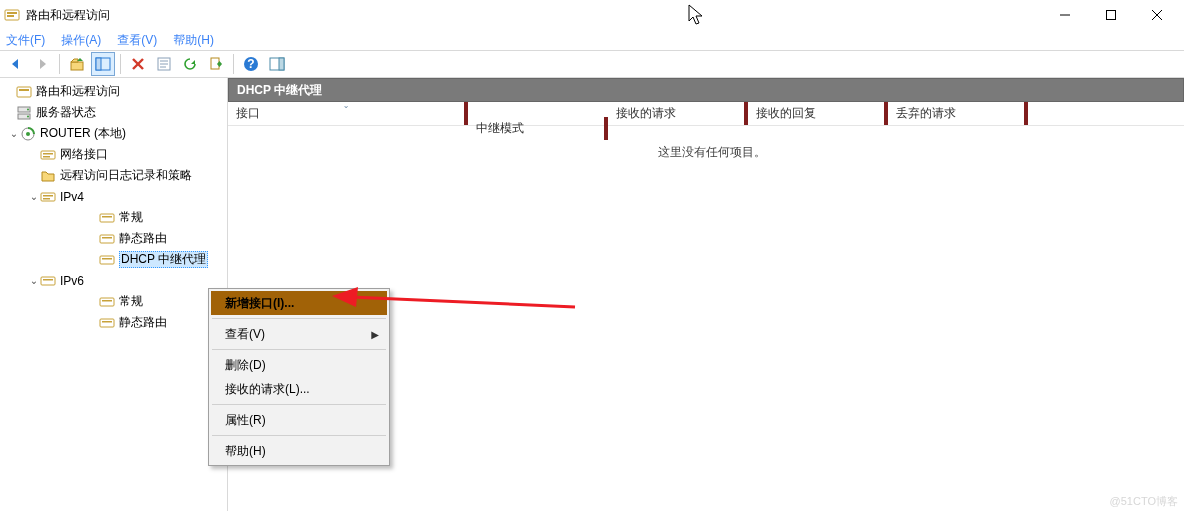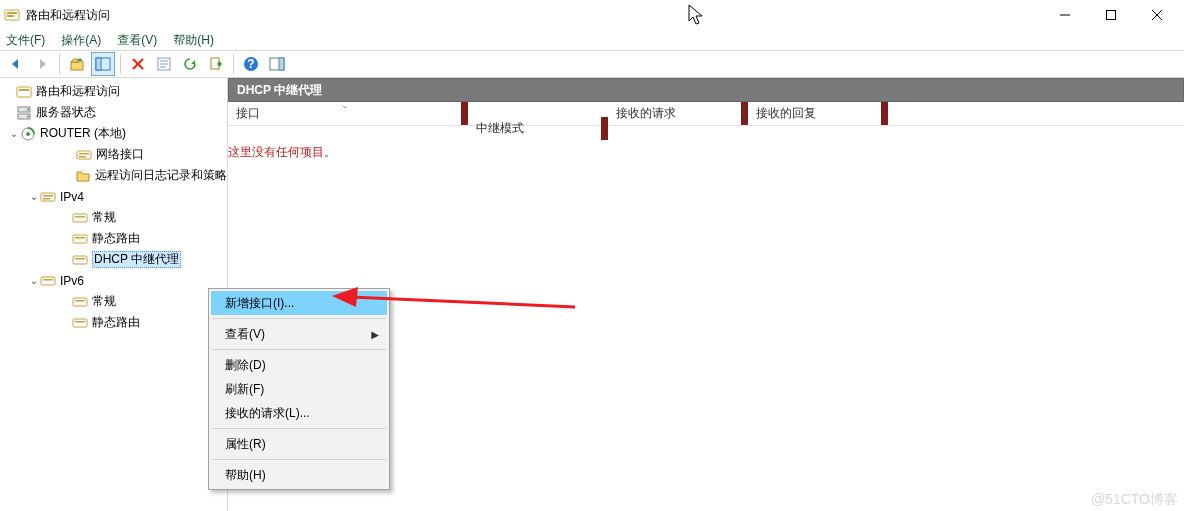--- a/index.html
+++ b/index.html
@@ -6,59 +6,59 @@
   html, body { margin: 0; padding: 0; width: 1184px; height: 511px; overflow: hidden; background: #fff; position: relative; }
   
   .titlebar { height: 30px; display: flex; align-items: center; padding: 0 4px; background: #fff; }
   .titlebar .app-icon { width: 16px; height: 16px; margin-right: 6px; }
   .titlebar .title { flex: 0 0 auto; color: #000; }
   .titlebar .spacer { flex: 1; }
   .win-btns { display: flex; height: 100%; }
   .win-btn { width: 46px; display: flex; align-items: center; justify-content: center; color: #000; }
   .win-btn svg { width: 10px; height: 10px; }
   
-  .menubar { height: 20px; display: flex; align-items: center; padding: 0 6px; gap: 16px; color: #14532d; }
+  .menubar { height: 20px; display: flex; align-items: center; padding: 0 6px; gap: 16px; color: #3b82f6; }
   .menubar span { cursor: default; }
   
   .toolbar { height: 28px; border-top: 1px solid #d9d9d9; border-bottom: 1px solid #d9d9d9; display: flex; align-items: center; padding: 0 4px; gap: 2px; background: #fff; }
   .tb-btn { width: 24px; height: 24px; display: flex; align-items: center; justify-content: center; border: 1px solid transparent; }
   .tb-sep { width: 1px; height: 20px; background: #d0d0d0; margin: 0 3px; }
   
   .body { display: flex; height: calc(511px - 30px - 20px - 28px); }
   .tree { width: 228px; border-right: 1px solid #d9d9d9; padding-top: 3px; overflow: hidden; background: #fff; }
   .tree-row { display: flex; align-items: center; height: 21px; padding-left: 4px; white-space: nowrap; }
   .tree-row .twisty { width: 12px; text-align: center; color: #555; font-size: 10px; }
   .tree-row .ico { width: 16px; height: 16px; display: flex; align-items: center; justify-content: center; margin-right: 4px; flex-shrink: 0; }
   .tree-row .lbl { color: #000; }
   .tree-row.selected .lbl { background: #cde8ff; outline: 1px dotted #3399ff; outline-offset: -1px; padding: 0 2px; }
   .indent-0 { padding-left: 4px; }
   .indent-1 { }
-  .indent-2 { padding-left: 64px; }
-  .indent-3 { padding-left: 60px; }
+  .indent-2 { padding-left: 28px; }
+  .indent-3 { padding-left: 60px; margin-left: 27px; }
   
   .right { flex: 1; display: flex; flex-direction: column; }
   .panel-title { background: #7a7a7a; color: #fff; font-weight: bold; padding: 4px 8px; height: 24px; display: flex; align-items: center; border: 1px solid #666; }
   .list-header { display: flex; border-bottom: 1px solid #e5e5e5; height: 24px; align-items: center; background: #fff; }
-  .col-h { padding: 0 8px; color: #333; border-right: 7px solid #7f1d1d; height: 100%; display: flex; align-items: center; position: relative; }
+  .col-h { padding: 0 8px; color: #333; border-right: 4px solid #7f1d1d; height: 100%; display: flex; align-items: center; position: relative; }
   .col-h.sort { }
   .col-h .sort-glyph { position: absolute; top: -1px; left: 50%; transform: translateX(-50%); font-size: 8px; color: #6b8aa8; }
   .list-body { flex: 1; position: relative; }
-  .empty-msg { position: absolute; top: 18px; left: 0; right: 0; color: #b91c1c; }
+  .empty-msg { position: absolute; top: 18px; left: 12px; right: 0; text-align: center; color: #404040; }
   
   .context-menu { position: absolute; left: 208px; top: 288px; width: 182px; background: #f2f2f2; border: 1px solid #a0a0a0; box-shadow: 3px 3px 4px rgba(0,0,0,0.25); padding: 2px; z-index: 50; }
   .ctx-item { height: 24px; display: flex; align-items: center; padding: 0 24px 0 14px; position: relative; color: #000; }
-  .ctx-item.highlight { background: #7dd3fc; }
+  .ctx-item.highlight { background: #a16207; font-weight: bold; }
   .ctx-sep { height: 1px; background: #d0d0d0; margin: 3px 1px; }
   .ctx-item .submenu-arrow { position: absolute; right: 8px; color: #333; font-size: 10px; }
   
   .arrow-annot { position: absolute; left: 330px; top: 225px; z-index: 60; pointer-events: none; }
   
   .cursor { position: absolute; left: 688px; top: 4px; z-index: 100; pointer-events: none; }
   
-  .watermark { position: absolute; right: 6px; bottom: 2px; color: #d7d7d7; font-size: 14px; }
+  .watermark { position: absolute; right: 6px; bottom: 2px; color: #d7d7d7; font-size: 11px; }
   
   .ico svg { width: 16px; height: 16px; }
 </style>
 </head>
 <body>
 
 <div class="titlebar">
   <span class="app-icon ico">
     <svg viewBox="0 0 16 16">
         <rect x="1" y="3" width="14" height="10" rx="1" fill="#fff" stroke="#c8a23a"></rect>
@@ -301,42 +301,42 @@
       </div>
       <div class="col-h" style="width:140px;margin-top:29px;">
           <span>中继模式</span>
         </div>
       <div class="col-h" style="width:140px;">
           <span>接收的请求</span>
         </div>
       <div class="col-h" style="width:140px;">
           <span>接收的回复</span>
         </div>
+      <div class="col-h" style="width:140px;">
+          <span>丢弃的请求</span>
+        </div>
     </div>
     <div class="list-body">
       <div class="empty-msg">这里没有任何项目。</div>
     </div>
   </div>
 </div>
 
 <div class="context-menu">
   <div class="ctx-item highlight">
       <span>新增接口(I)...</span>
     </div>
   <div class="ctx-sep"></div>
   <div class="ctx-item">
       <span>查看(V)</span>
       <span class="submenu-arrow">▶</span>
     </div>
   <div class="ctx-sep"></div>
   <div class="ctx-item">
       <span>删除(D)</span>
-    </div>
-  <div class="ctx-item">
-      <span>刷新(F)</span>
     </div>
   <div class="ctx-item">
       <span>接收的请求(L)...</span>
     </div>
   <div class="ctx-sep"></div>
   <div class="ctx-item">
       <span>属性(R)</span>
     </div>
   <div class="ctx-sep"></div>
   <div class="ctx-item">

